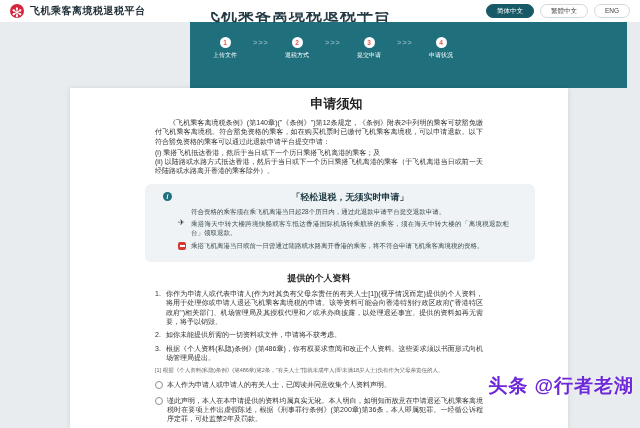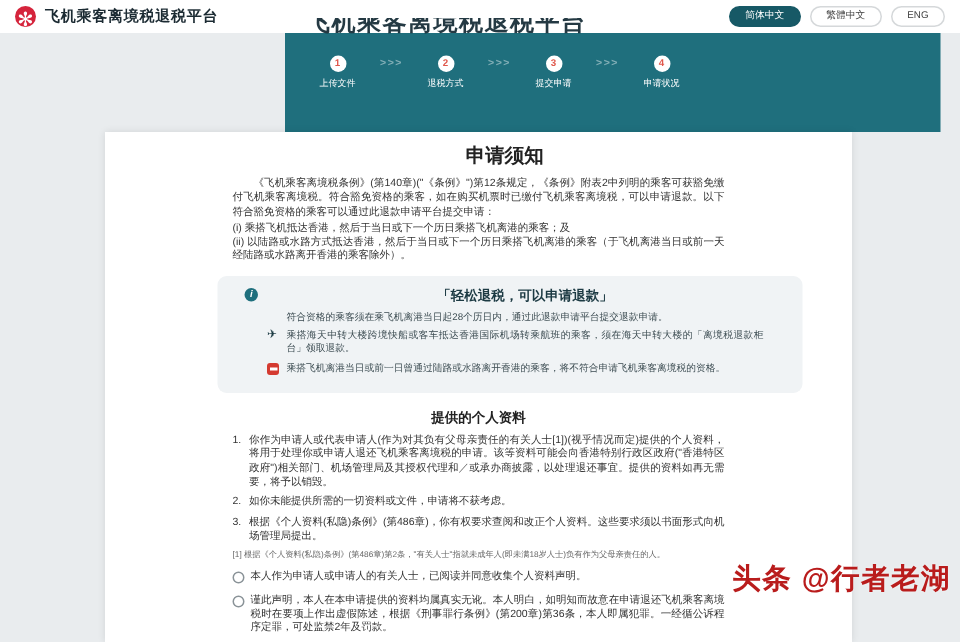--- a/index.html
+++ b/index.html
@@ -87,21 +87,21 @@
   .footnote{margin:5px 85px 0;font-size:5.5px;line-height:7px;color:#666;}
   
   .agreement{display:flex;margin:6px 85px 0;font-size:7px;line-height:9.3px;color:#333;align-items:flex-start;}
   .radio{
     flex:none;width:6px;height:6px;border:1px solid #8a9398;border-radius:50%;
     margin:1px 4px 0 0;background:#fff;cursor:pointer;
   }
   .agreement-text{flex:1;text-align:justify;}
   
   .watermark{
-    position:absolute;right:6px;top:373px;font-size:19px;font-weight:bold;color:#b91c1c;
+    position:absolute;right:6px;top:373px;font-size:19px;font-weight:bold;color:#6d28d9;
     z-index:6;letter-spacing:1px;text-shadow:0 0 2px rgba(255,255,255,.6);white-space:nowrap;
   }
 </style>
 </head>
 <body>
 
 <header class="app-header">
   <div class="brand">
     <span class="logo">
         <span class="logo-glyph">✻</span>
@@ -143,21 +143,21 @@
 
 <main class="card">
   <h1 class="notice-title">申请须知</h1>
 
   <p class="intro">《飞机乘客离境税条例》(第140章)("《条例》")第12条规定，《条例》附表2中列明的乘客可获豁免缴付飞机乘客离境税。符合豁免资格的乘客，如在购买机票时已缴付飞机乘客离境税，可以申请退款。以下符合豁免资格的乘客可以通过此退款申请平台提交申请：</p>
   <p class="litem">(i) 乘搭飞机抵达香港，然后于当日或下一个历日乘搭飞机离港的乘客；及</p>
   <p class="litem">(ii) 以陆路或水路方式抵达香港，然后于当日或下一个历日乘搭飞机离港的乘客（于飞机离港当日或前一天经陆路或水路离开香港的乘客除外）。</p>
 
   <section class="hl-box">
     <span class="info-icon">i</span>
-    <span class="hl-title">「轻松退税，可以申请退款」</span>
+    <span class="hl-title">「轻松退税，无须实时申请」</span>
     <p class="hl-line">符合资格的乘客须在乘飞机离港当日起28个历日内，通过此退款申请平台提交退款申请。</p>
     <div class="hl-bullet">
       <span class="plane-icon">✈</span>
       <span>乘搭海天中转大楼跨境快船或客车抵达香港国际机场转乘航班的乘客，须在海天中转大楼的「离境税退款柜台」领取退款。</span>
     </div>
     <div class="hl-bullet">
       <span class="noentry-icon"></span>
       <span>乘搭飞机离港当日或前一日曾通过陆路或水路离开香港的乘客，将不符合申请飞机乘客离境税的资格。</span>
     </div>
   </section>

